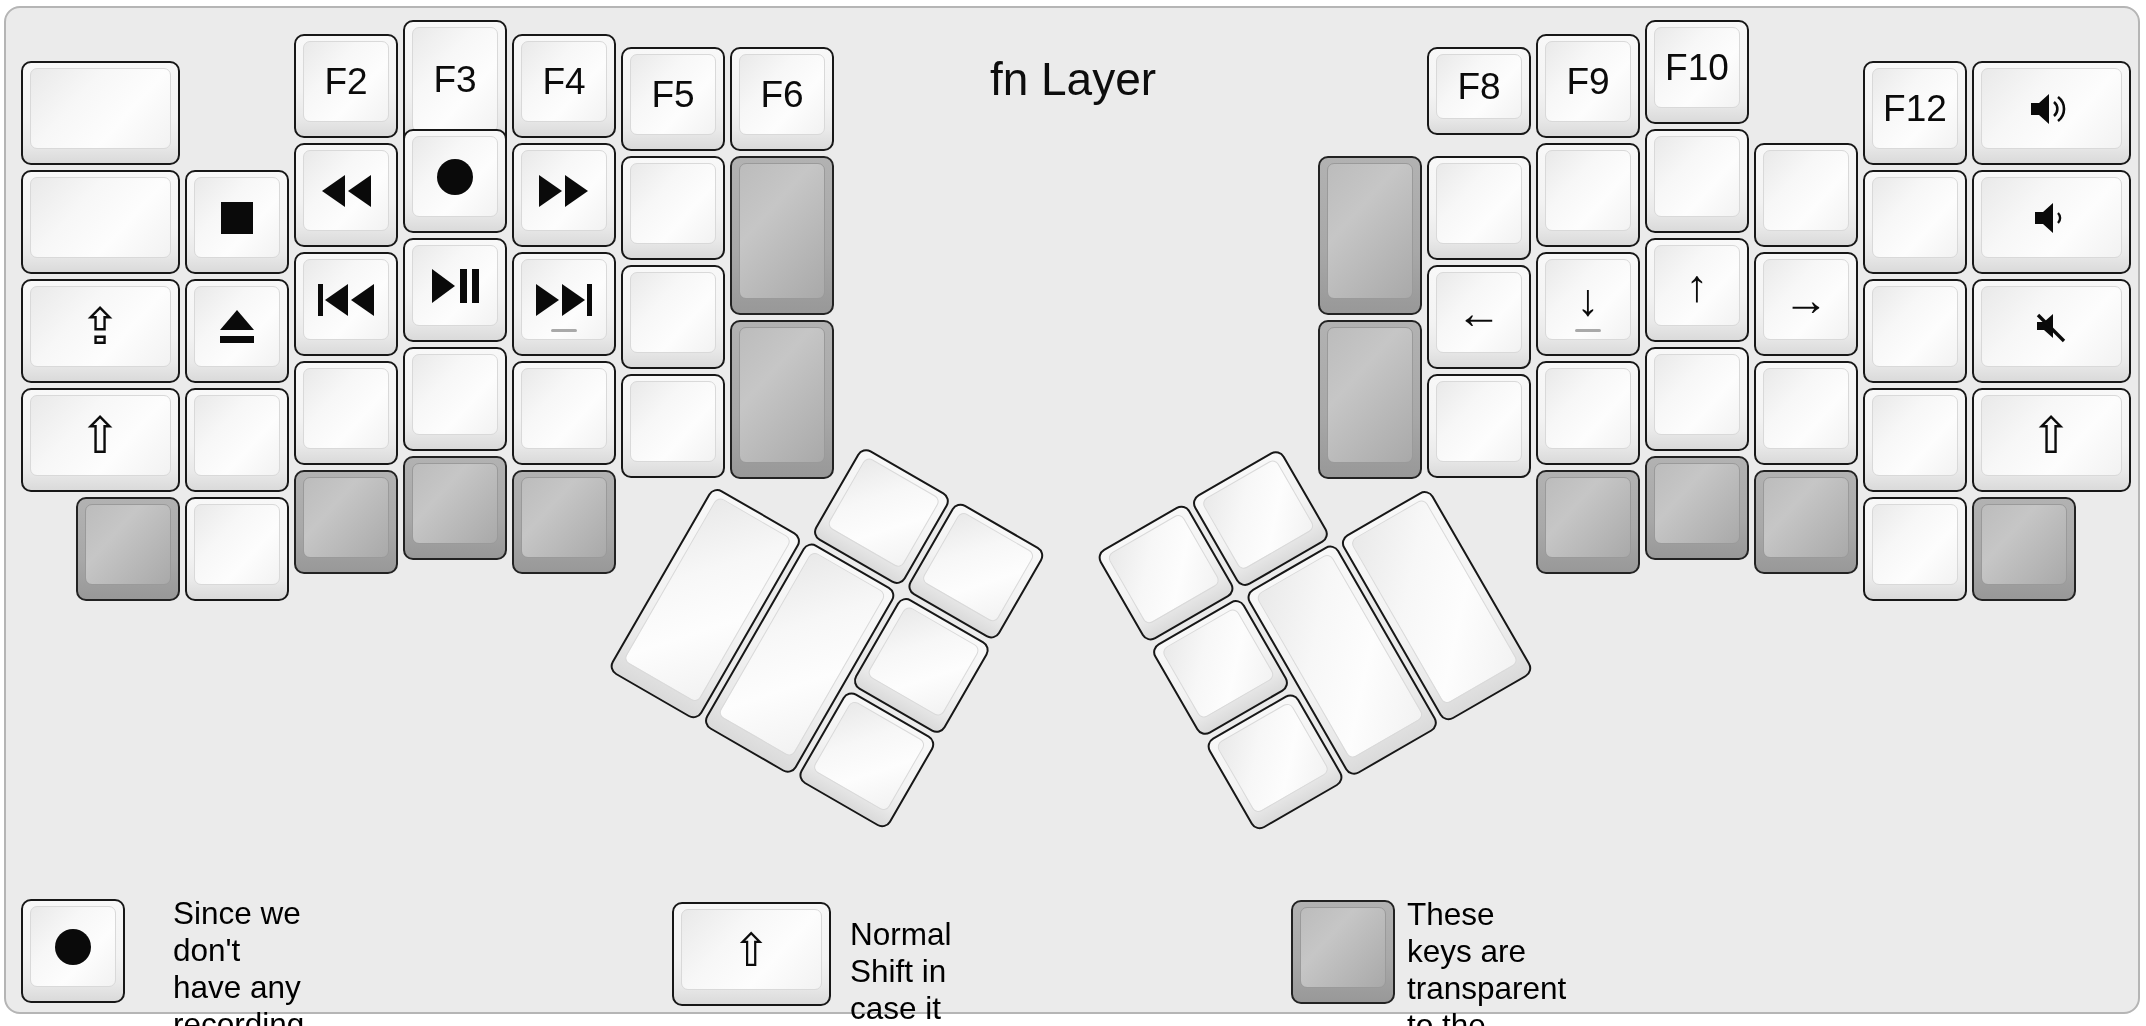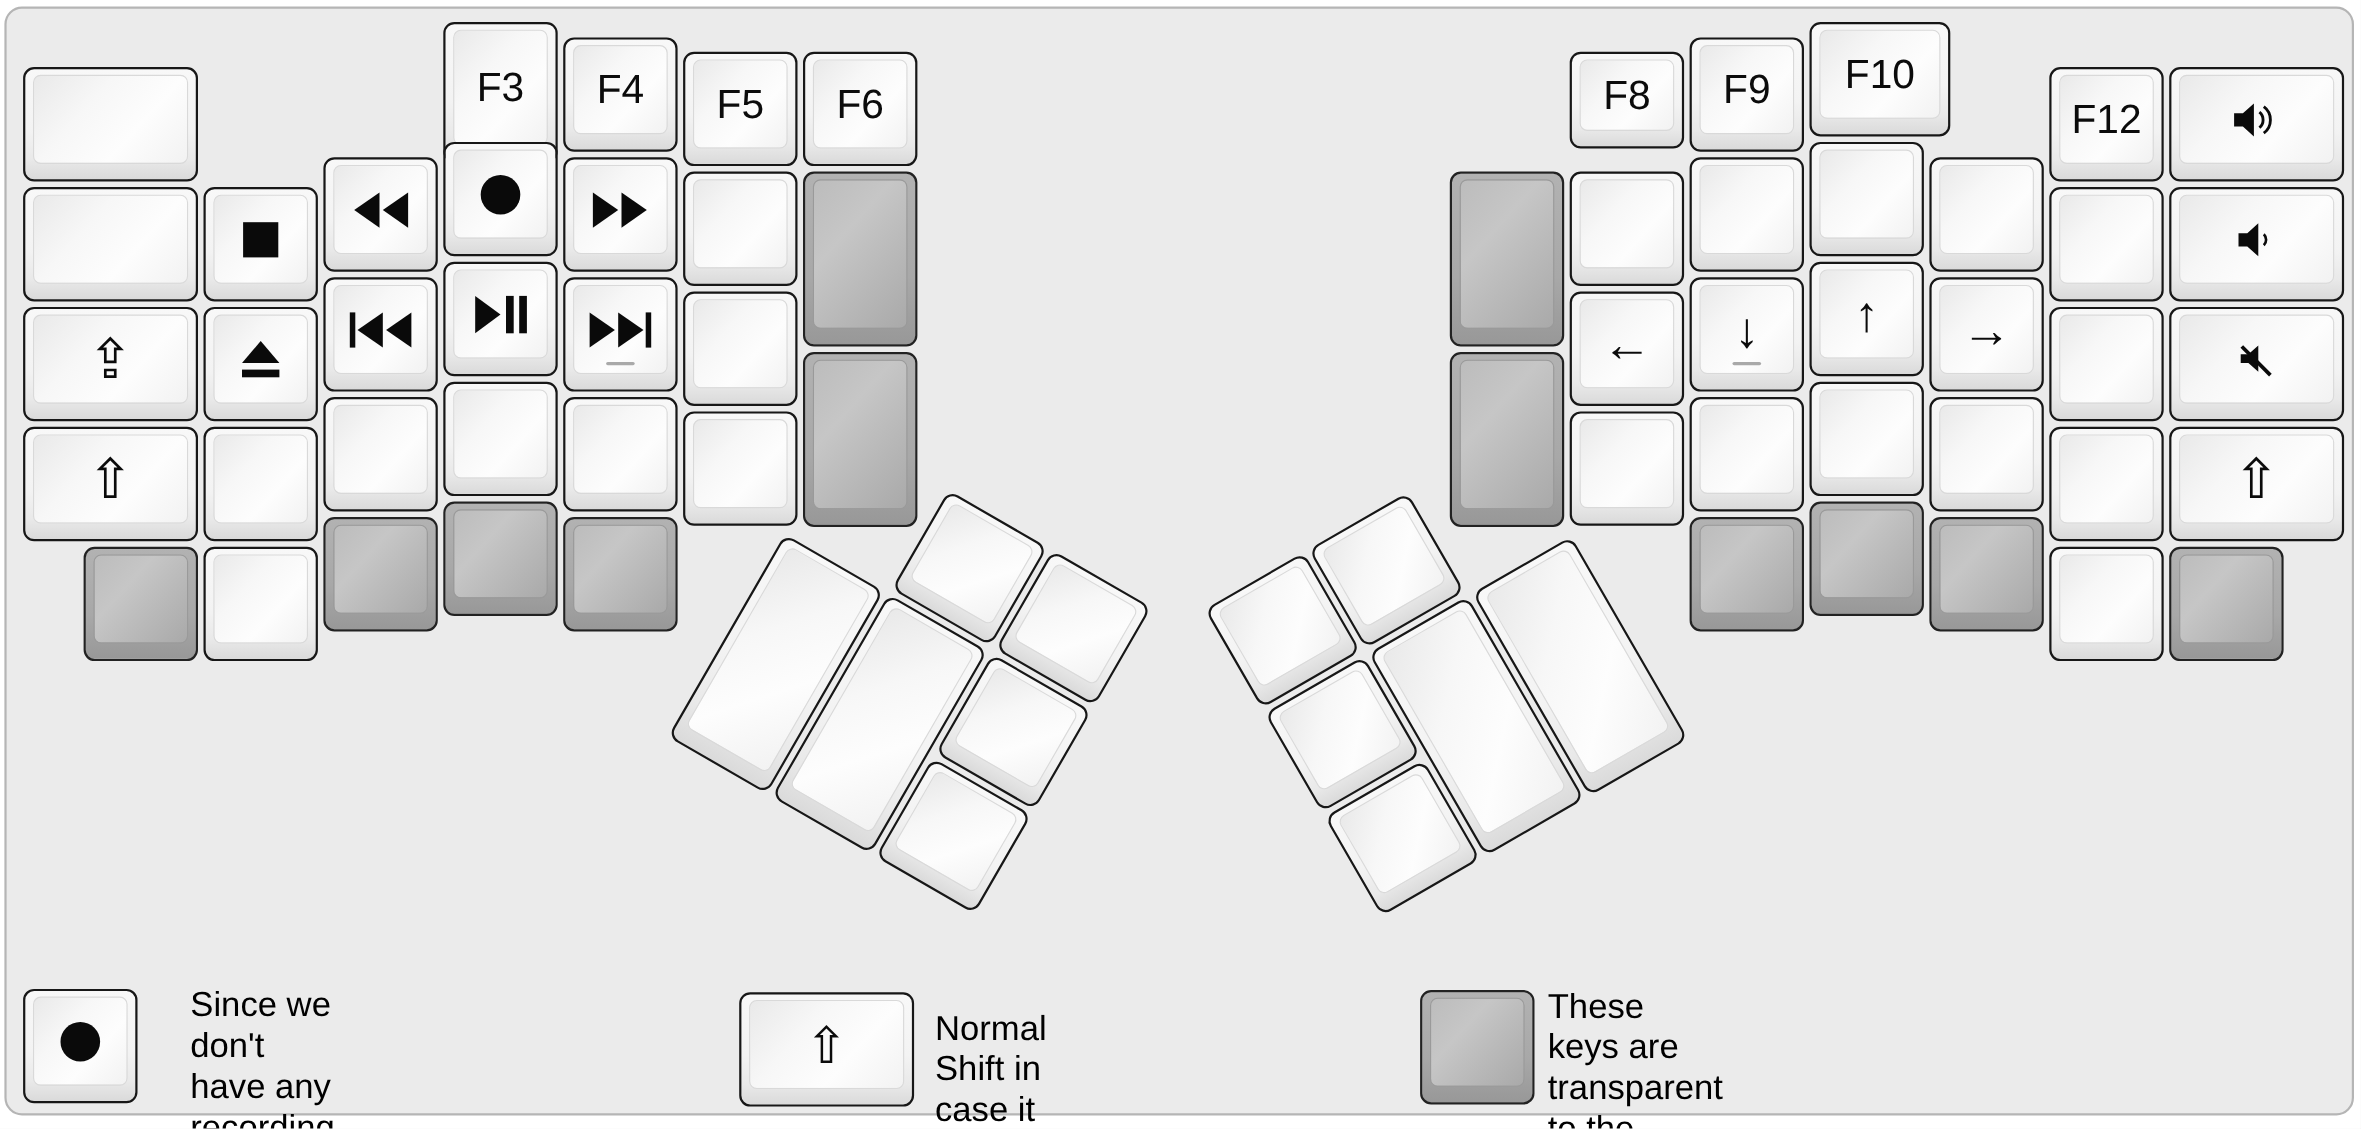--- a/index.html
+++ b/index.html
@@ -36,20 +36,21 @@
   #legend-item-1{left:672px;top:902px;}
   #legend-item-1 .legend-text{left:178px;top:14px;}
   #legend-item-2{left:1291px;top:900px;}
   #legend-item-2 .legend-text{left:116px;top:-4px;}
 </style>
 </head>
 <body>
 
 <div id="stage">
   <div id="panel"></div>
+  <div id="title">fn Layer</div>
   <div id="keyboard">
       <div class="key white" style="left: 21px; top: 61px; width: 158.5px; height: 104px;">
         <div class="keytop"></div>
       </div>
       <div class="key white" style="left: 21px; top: 170px; width: 158.5px; height: 104px;">
         <div class="keytop"></div>
       </div>
       <div class="key white" style="left: 21px; top: 279px; width: 158.5px; height: 104px;">
         <div class="keytop">
           <span class="klabel" style="font-size: 50px;">⇪</span>
@@ -80,20 +81,25 @@
           <span class="kicon">
             <svg width="38" height="36" viewBox="0 0 38 36">
               <polygon points="19,1 36,21 2,21" fill="#0a0a0a"></polygon>
               <rect x="2" y="27" width="34" height="7" fill="#0a0a0a"></rect>
             </svg>
           </span>
         </div>
       </div>
       <div class="key white" style="left: 185px; top: 388px; width: 104px; height: 104px;">
         <div class="keytop"></div>
+      </div>
+      <div class="key white" style="left: 294px; top: 34px; width: 104px; height: 104px;">
+        <div class="keytop">
+          <span class="klabel">F2</span>
+        </div>
       </div>
       <div class="key white" style="left: 294px; top: 143px; width: 104px; height: 104px;">
         <div class="keytop">
           <span class="kicon">
             <svg width="56" height="36" viewBox="0 0 56 36">
               <polygon points="27,2 4,18 27,34" fill="#0a0a0a"></polygon>
               <polygon points="53,2 30,18 53,34" fill="#0a0a0a"></polygon>
             </svg>
           </span>
         </div>
@@ -239,21 +245,21 @@
           <span class="klabel" style="font-size: 45px;">↓</span>
           <div class="hbar"></div>
         </div>
       </div>
       <div class="key white" style="left: 1536px; top: 361px; width: 104px; height: 104px;">
         <div class="keytop"></div>
       </div>
       <div class="key gray" style="left: 1536px; top: 470px; width: 104px; height: 104px;">
         <div class="keytop"></div>
       </div>
-      <div class="key white" style="left: 1645px; top: 20px; width: 128px; height: 104px;">
+      <div class="key white" style="left: 1645px; top: 20px; width: 104px; height: 104px;">
         <div class="keytop">
           <span class="klabel">F10</span>
         </div>
       </div>
       <div class="key white" style="left: 1645px; top: 129px; width: 104px; height: 104px;">
         <div class="keytop"></div>
       </div>
       <div class="key white" style="left: 1645px; top: 238px; width: 104px; height: 104px;">
         <div class="keytop">
           <span class="klabel" style="font-size: 45px;">↑</span>

